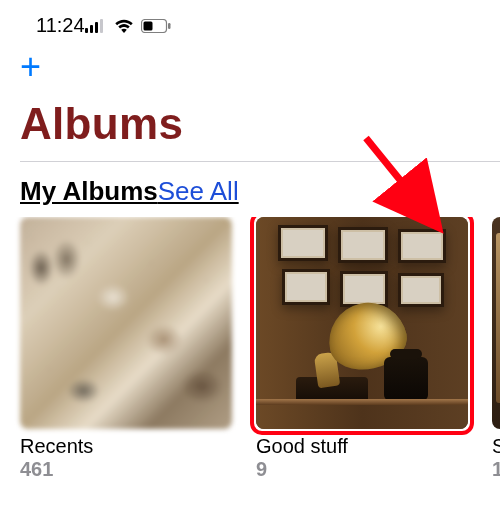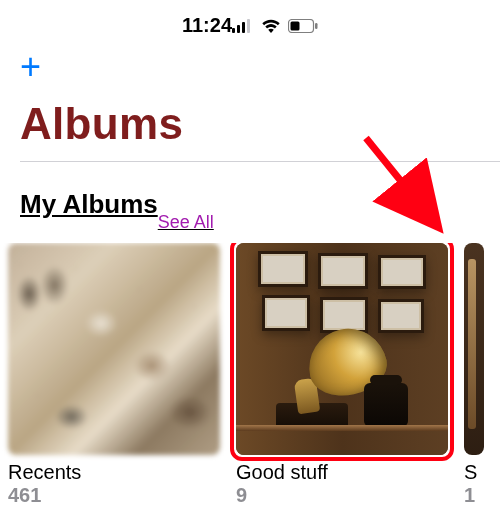--- a/index.html
+++ b/index.html
@@ -6,25 +6,25 @@
     body {
       font-family: -apple-system, BlinkMacSystemFont, "Segoe UI", Helvetica, Arial, sans-serif;
       background: #fff;
       width: 500px;
       height: 531px;
       overflow: hidden;
       position: relative;
     }
     .status-bar {
       display: flex;
-      justify-content: center;
+      justify-content: flex-start;
       align-items: center;
       padding: 14px 36px 8px 36px;
       font-size: 20px;
-      font-weight: 700;
+      font-weight: 400;
       color: #000;
     }
     .status-icons { display: flex; align-items: center; gap: 6px; }
     .toolbar {
       padding: 4px 20px 0 20px;
     }
     .plus-btn {
       font-size: 36px;
       font-weight: 300;
       color: #007aff;
@@ -48,29 +48,28 @@
       align-items: center;
       padding: 14px 16px 10px 20px;
       text-decoration: underline;
     }
     .section-title {
       font-size: 26px;
       font-weight: 700;
       color: #000;
     }
     .see-all {
-      font-size: 18px;
-      color: #a21caf;
+      font-size: 26px;
+      color: #1d4ed8;
       font-weight: 400;
-      margin-top: 36px;
     }
     .albums-row {
       display: flex;
-      gap: 16px;
-      padding: 0 0 0 8px;
+      gap: 24px;
+      padding: 0 0 0 20px;
       overflow: hidden;
     }
     .album-item {
       flex: 0 0 auto;
       width: 212px;
     }
     .thumb {
       width: 212px;
       height: 212px;
       border-radius: 8px;

